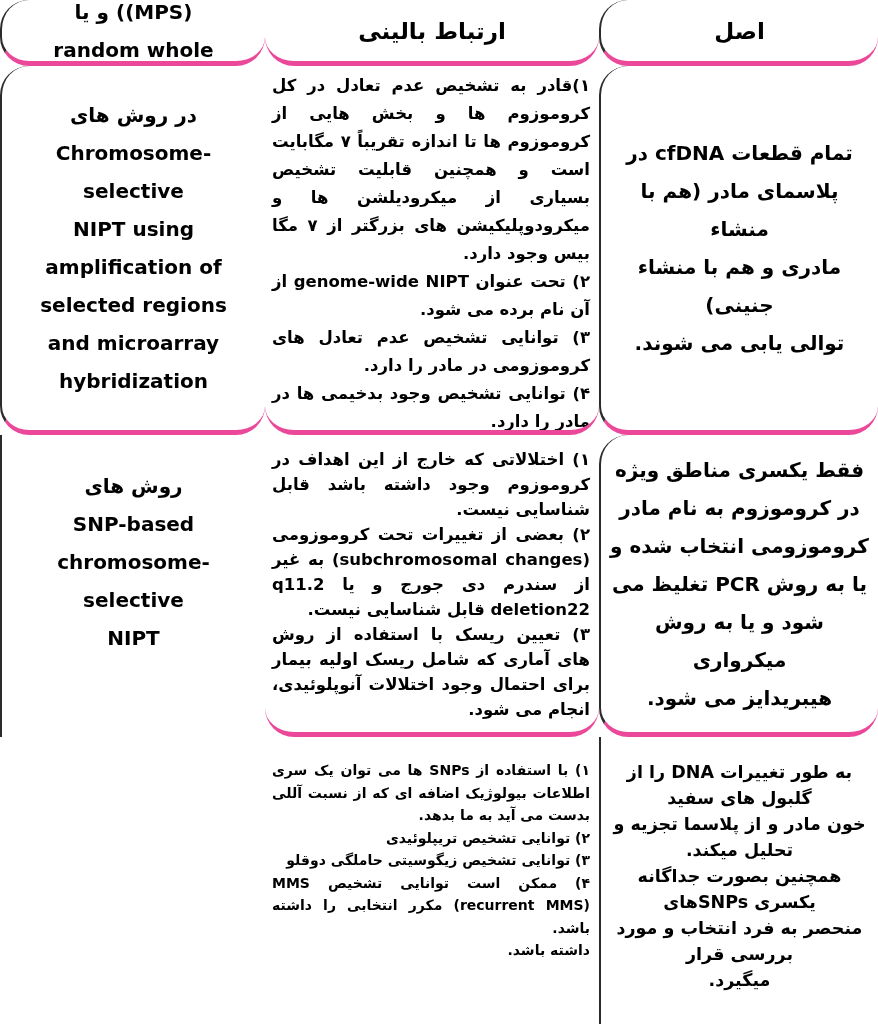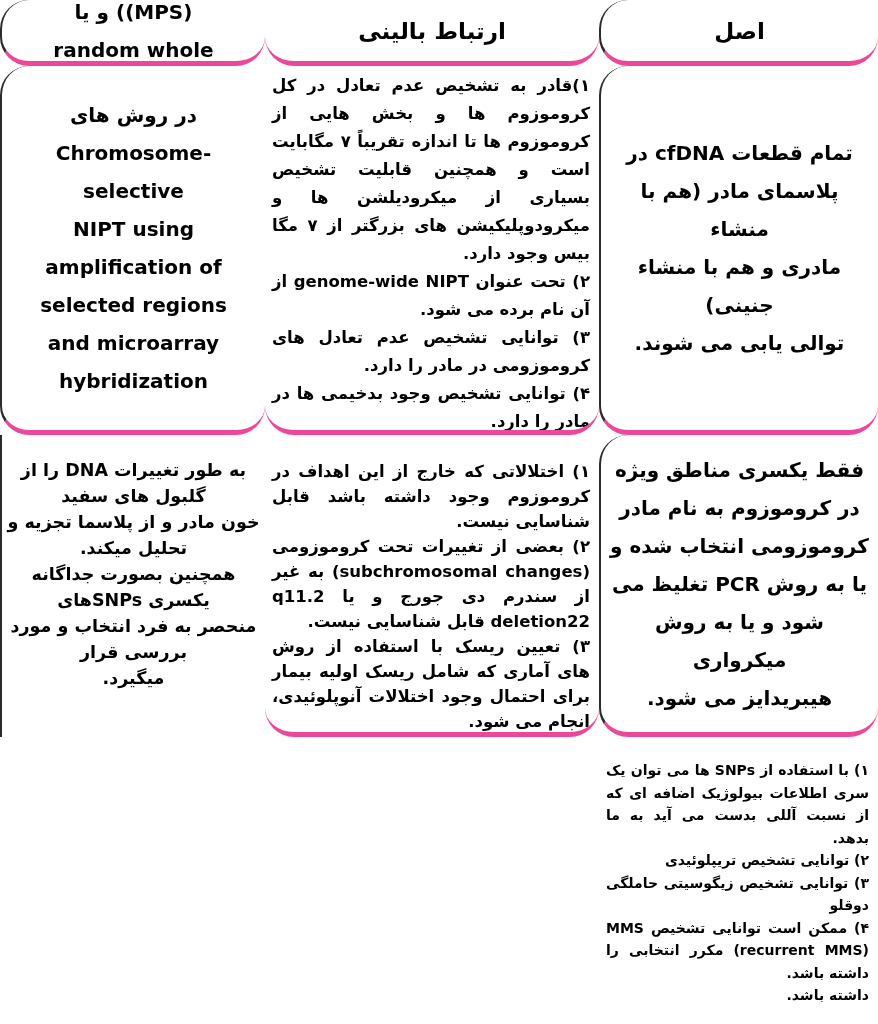--- a/index.html
+++ b/index.html
@@ -62,21 +62,21 @@
     padding: 22px 4px 4px 4px;
   }
 
   
   .c-clin {
     justify-content: flex-start;
     text-align: justify;
     padding: 6px 9px 4px 7px;
   }
   .r1.c-clin { font-size: 16.5px; line-height: 28px; }
-  .r2.c-clin { font-size: 16.5px; line-height: 25px; padding-top: 24px; }
+  .r2.c-clin { font-size: 16.5px; line-height: 25px; padding-top: 12px; }
   .r3.c-clin { font-size: 14px; line-height: 22.5px; padding-top: 22px; }
 </style>
 </head>
 <body>
 
 <div class="doc-table">
 
   <div class="cell hdr hr-b c-prin">
     <span>اصل</span>
   </div>
@@ -111,20 +111,24 @@
   <div class="cell r2 c-prin hr-b">فقط یکسری مناطق ویژه
 در کروموزوم به نام مادر
 کروموزومی انتخاب شده و
 یا به روش PCR تغلیظ می
 شود و یا به روش میکرواری
 هیبریدایز می شود.</div>
   <div class="cell r2 c-clin hr-b">۱) اختلالاتی که خارج از این اهداف در کروموزوم وجود داشته باشد قابل شناسایی نیست.
 ۲) بعضی از تغییرات تحت کروموزومی (subchromosomal changes) به غیر از سندرم دی جورج و یا q11.2 deletion22 قابل شناسایی نیست.
 ۳) تعیین ریسک با استفاده از روش های آماری که شامل ریسک اولیه بیمار برای احتمال وجود اختلالات آنوپلوئیدی، انجام می شود.</div>
 
+  <div class="cell r3 c-tech">روش های
+SNP-based
+chromosome-selective
+NIPT</div>
   <div class="cell r3 c-prin">به طور تغییرات DNA را از گلبول های سفید
 خون مادر و از پلاسما تجزیه و تحلیل میکند.
 همچنین بصورت جداگانه یکسری SNPsهای
 منحصر به فرد انتخاب و مورد بررسی قرار
 میگیرد.</div>
   <div class="cell r3 c-clin">۱) با استفاده از SNPs ها می توان یک سری اطلاعات بیولوژیک اضافه ای که از نسبت آللی بدست می آید به ما بدهد.
 ۲) توانایی تشخیص تریپلوئیدی
 ۳) توانایی تشخیص زیگوسیتی حاملگی دوقلو
 ۴) ممکن است توانایی تشخیص MMS (recurrent MMS) مکرر انتخابی را داشته باشد.
 داشته باشد.</div>

